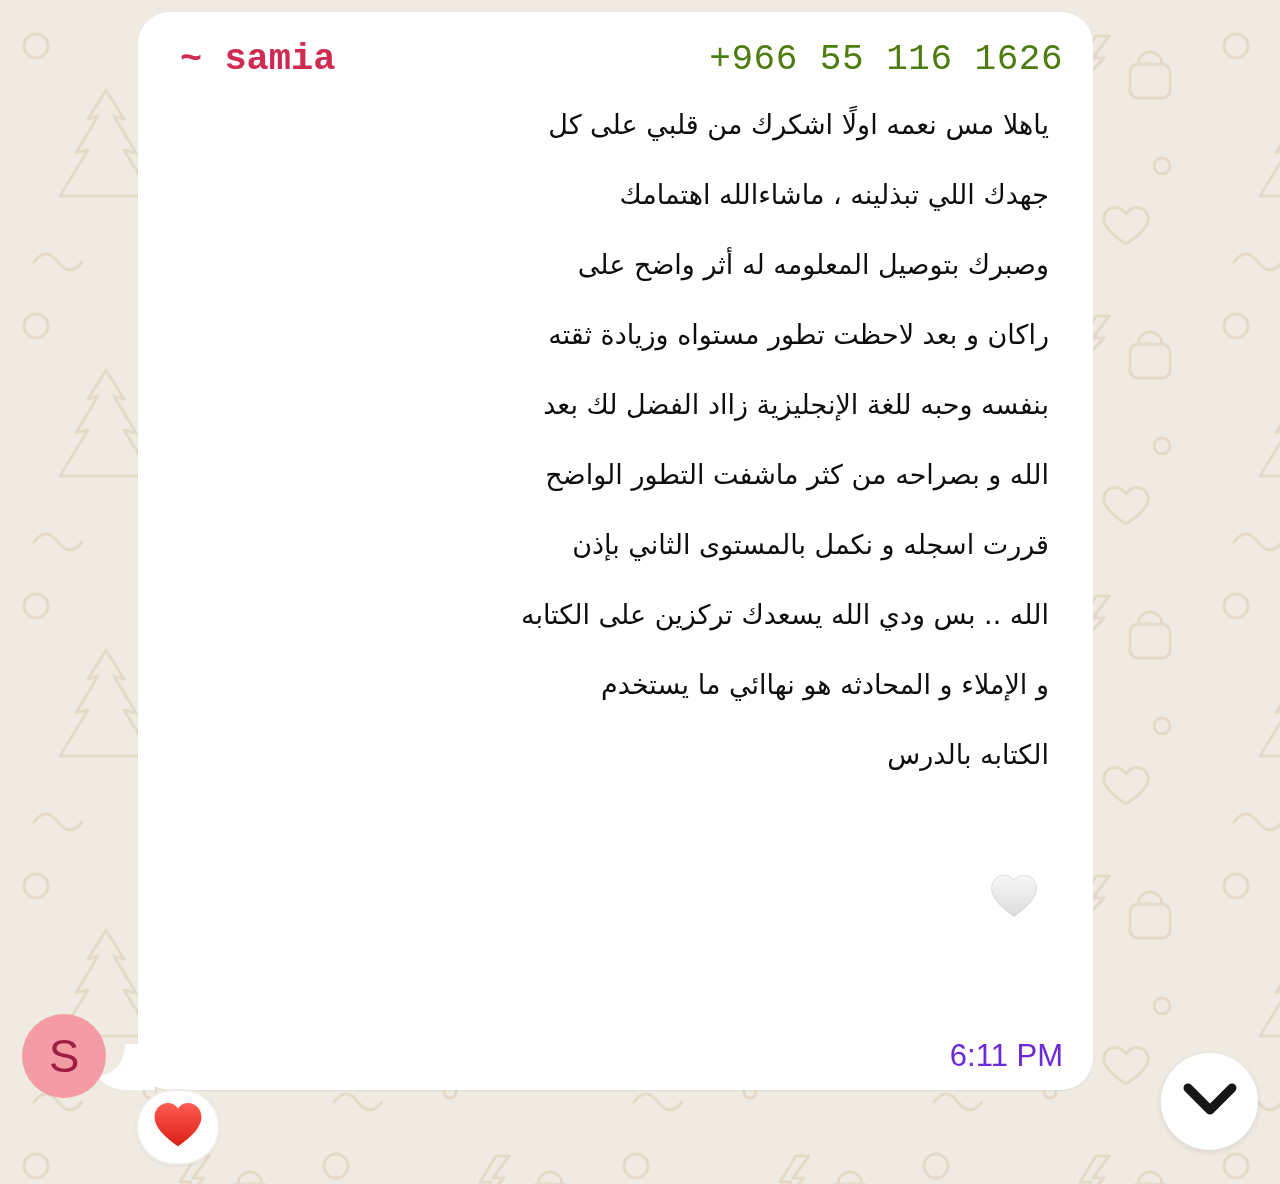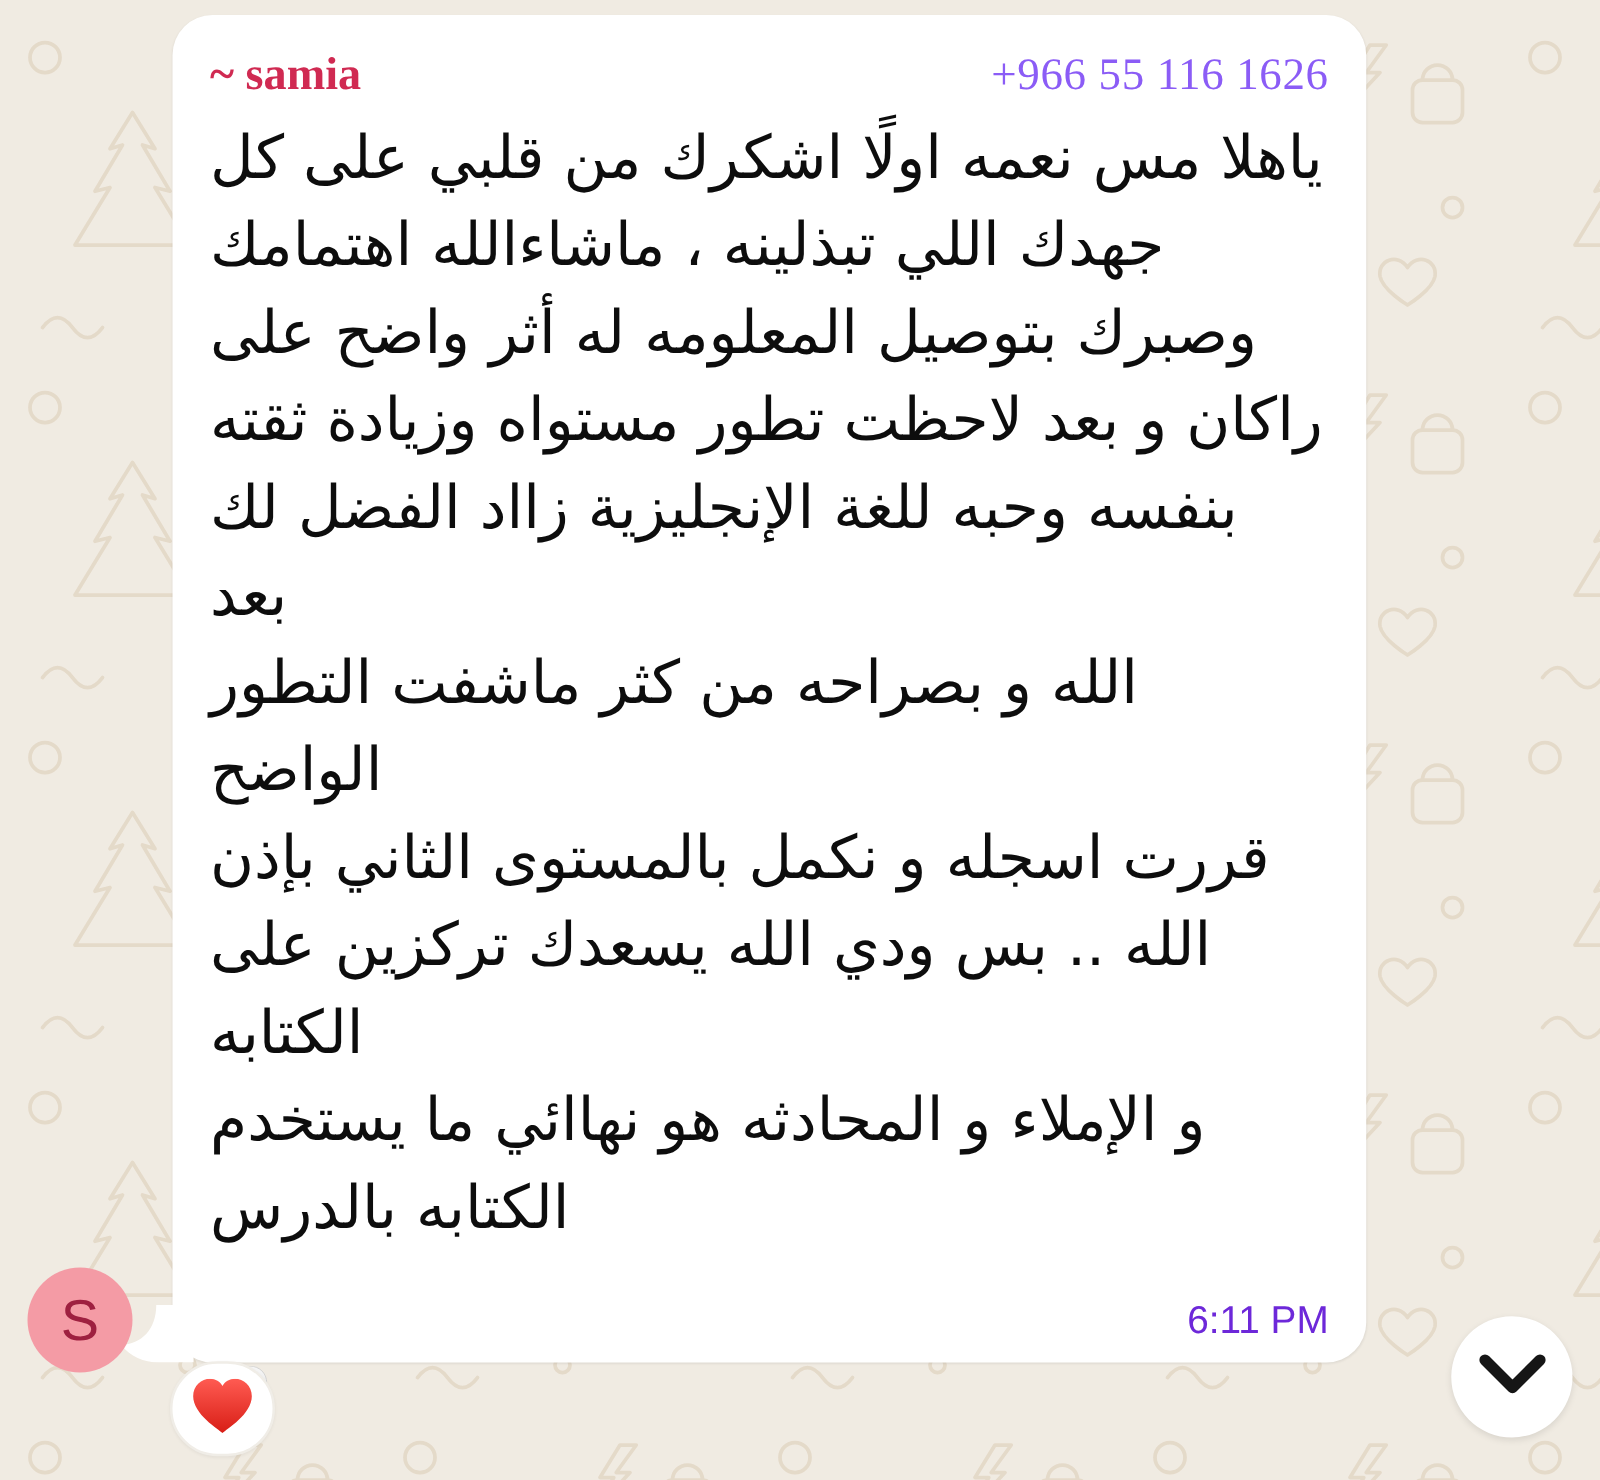--- a/index.html
+++ b/index.html
@@ -29,34 +29,35 @@
     position: absolute;
     left: -41px;
     bottom: 0px;
     width: 58px;
     height: 46px;
   }
   .bubble-header {
     display: flex;
     justify-content: space-between;
     align-items: baseline;
-    font-family: Liberation Serif, serif;
+    font-family: Liberation Mono, monospace;
     padding: 4px 2px 0 2px;
+    margin-left: 12px;
   }
   .sender-name { font-size: 37px; font-weight: 700; color: #d02a52; }
-  .sender-phone { font-size: 36px; color: #8b5cf6; letter-spacing: 0.5px; text-align: right; }
+  .sender-phone { font-size: 36px; color: #4d7c0f; letter-spacing: 0.5px; text-align: right; }
 
   .msg {
     direction: rtl;
-    text-align: left;
+    text-align: right;
     white-space: pre-line;
-    font-size: 48px;
+    font-size: 27px;
     line-height: 70px;
     color: #0d0d0d;
-    margin: 10px 2px 0 2px;
+    margin: 10px 16px 0 2px;
   }
   .msg-p2 { margin-top: 78px; }
   .white-heart { display: inline-block; vertical-align: -5px; margin-inline-start: 12px; }
 
   .timestamp {
     position: absolute;
     right: 30px;
     bottom: 16px;
     font-size: 31px;
     color: #6d28d9;

